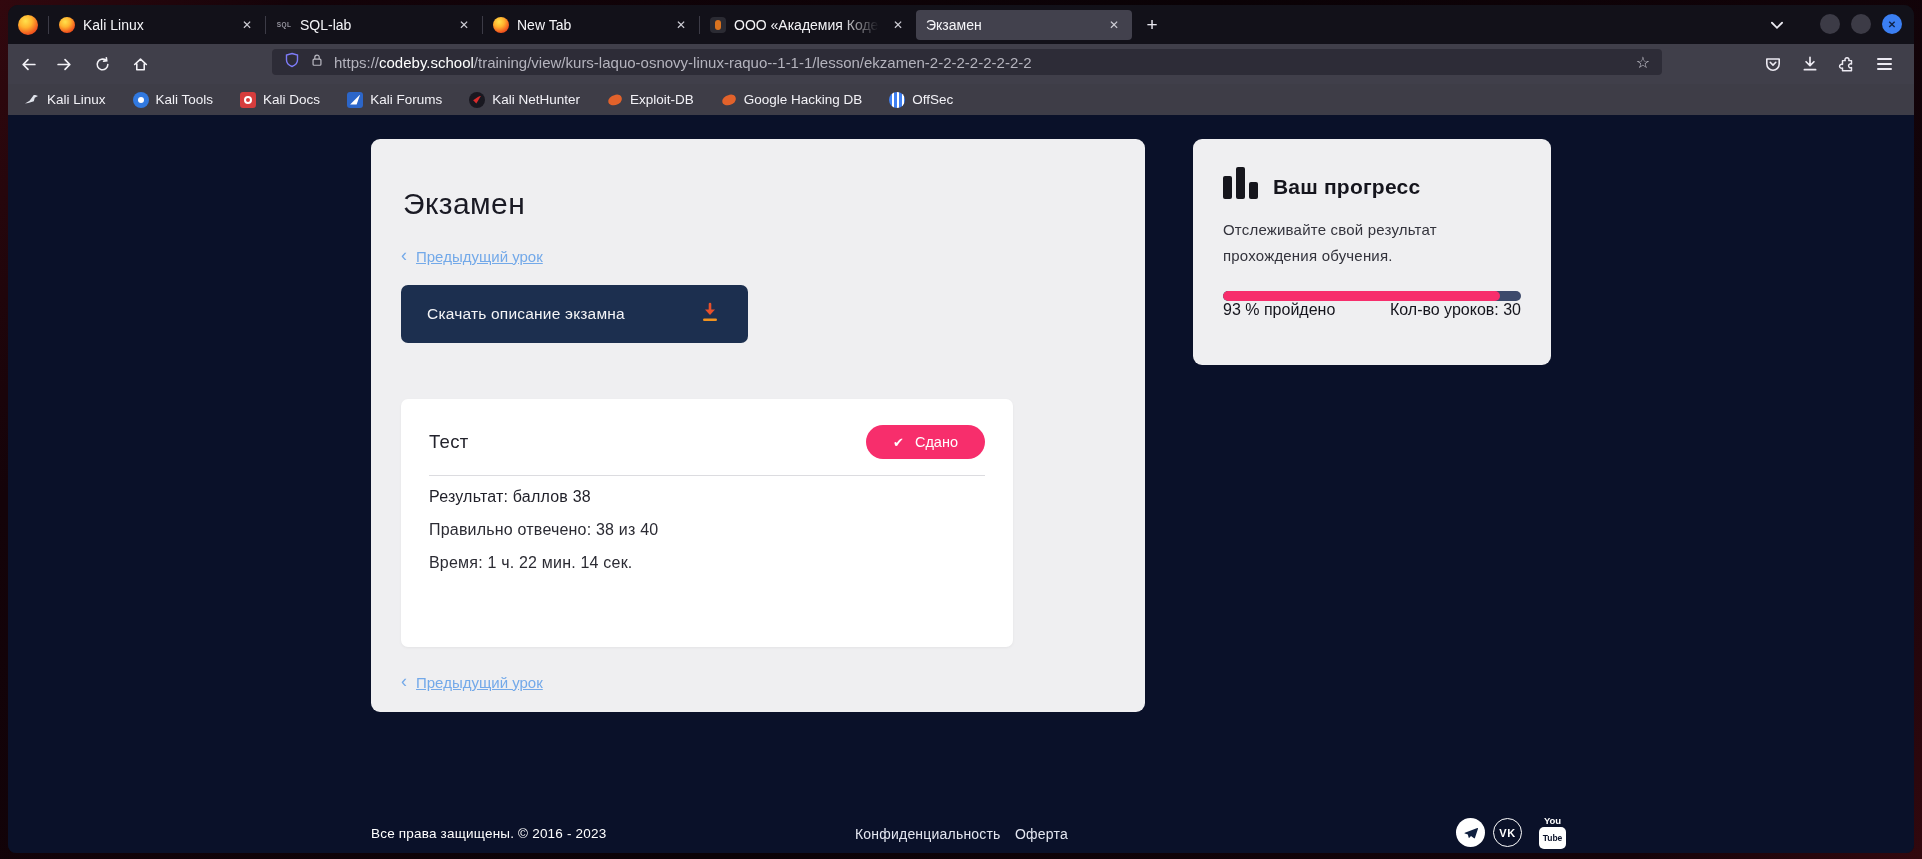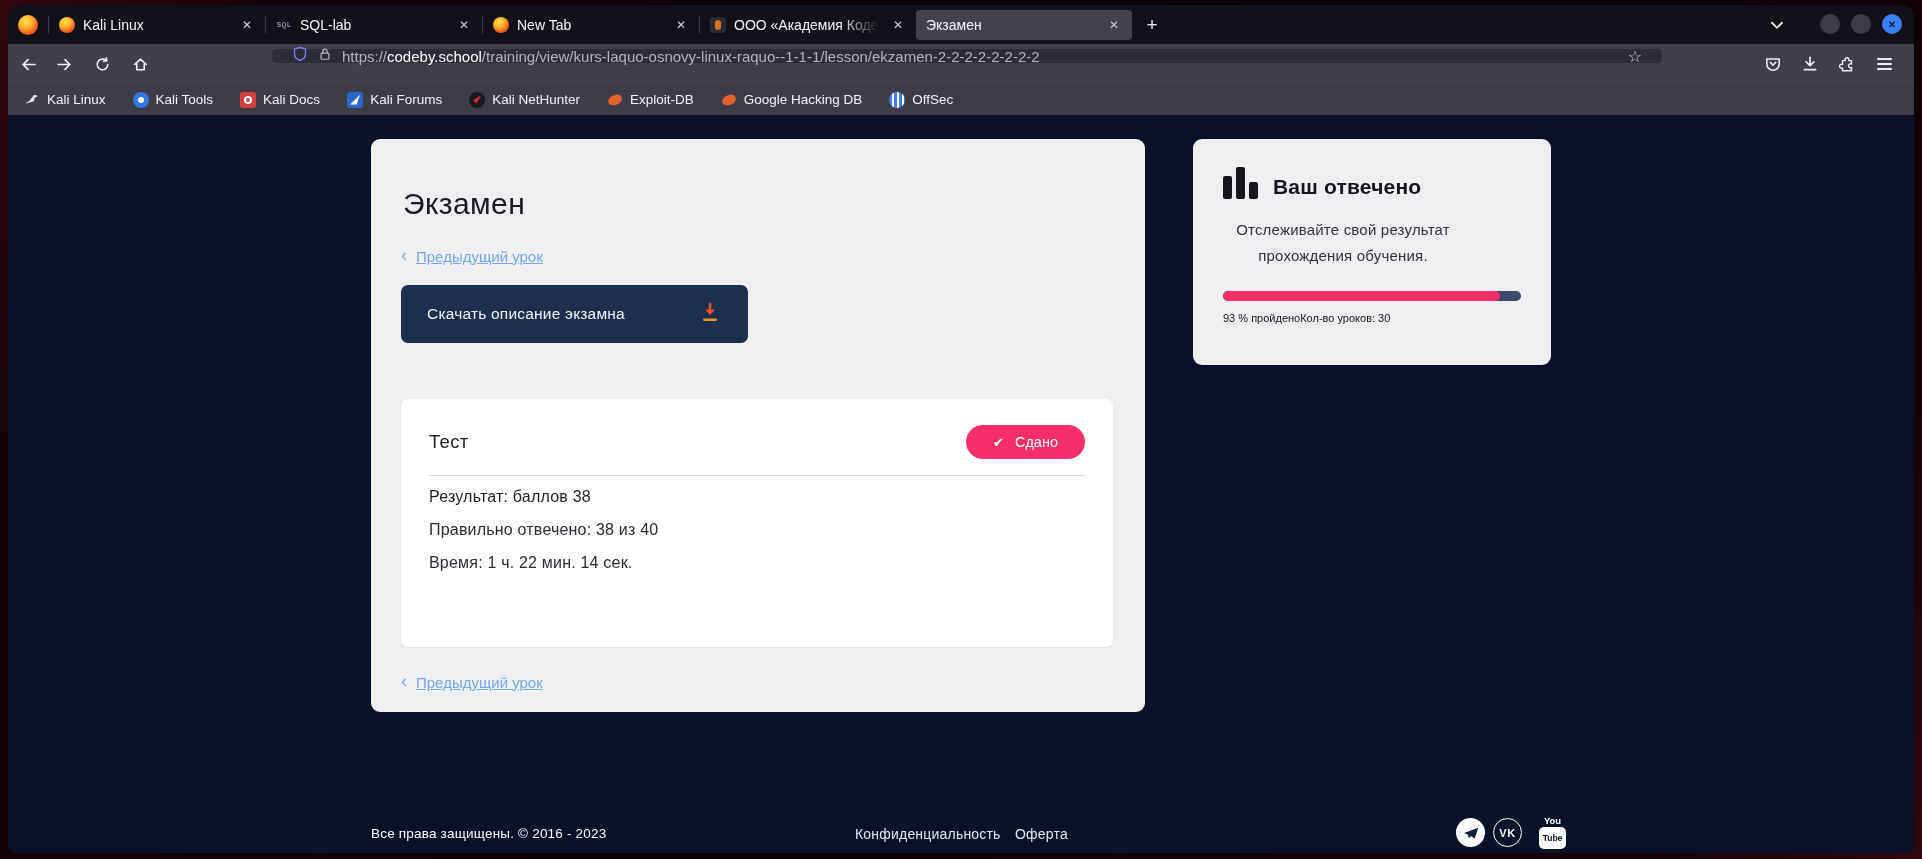--- a/index.html
+++ b/index.html
@@ -33,22 +33,22 @@
     display:flex; align-items:center; justify-content:center;}
   .tabs-chevron{ position:absolute; right:128px; top:11px; width:18px; height:18px; color:#e8e7ee;}
   .win-controls{ position:absolute; right:12px; top:9px; display:flex; gap:11px; align-items:center;}
   .wc{ width:20px; height:20px; border-radius:50%; background:#3c3b46;}
   .wc.close{ background:#3b7ff2; color:#0f2246; font-size:10px; font-weight:700; display:flex; align-items:center; justify-content:center;}
 
   
   .toolbar{ position:relative; height:40px; background:#403f4a; }
   .navbtn{ position:absolute; top:6px; width:28px; height:28px; border-radius:4px; display:flex; align-items:center; justify-content:center; color:#f2f1f6;}
   .navbtn svg{ display:block; }
-  .urlbar{ position:absolute; left:264px; right:252px; top:5px; height:14px; background:#2d2c37; border-radius:4px;
-    display:flex; align-items:center; padding:0 20px; gap:10px;}
+  .urlbar{ position:absolute; left:264px; right:252px; top:5px; height:26px; background:#2d2c37; border-radius:4px;
+    display:flex; align-items:center; padding:0 12px; gap:10px;}
   .urlbar .url{ flex:1; font-size:15px; color:#b4b3bd; white-space:nowrap; overflow:hidden;}
   .urlbar .url .bright{ color:#ffffff; }
   .url-star{ color:#d0cfd8; font-size:16px; flex:0 0 auto;}
   .tb-right{ position:absolute; top:6px; width:28px; height:28px; display:flex; align-items:center; justify-content:center; color:#eceaf2;}
   .burger{ display:flex; flex-direction:column; gap:3.5px;}
   .burger i{ width:15px; height:1.7px; background:#eceaf2; border-radius:1px;}
 
   
   .bookmarks{ height:31px; background:#3e3d47; display:flex; align-items:center; padding-left:16px; gap:27px;}
   .bm{ display:flex; align-items:center; gap:7px; color:#f3f2f7; font-size:13.5px;}
@@ -74,44 +74,44 @@
   
   .viewport{ position:absolute; top:110px; left:0; right:0; bottom:0; background:var(--page-bg,#0a1129);}
   .main-card{ position:absolute; left:363px; top:24px; width:774px; height:573px; background:#efeff1; border-radius:9px; padding:26px 30px;}
   .page-title{ margin:22px 0 0 2px; font-size:30px; font-weight:400; letter-spacing:.4px; color:#1a1a24;}
   .prev-link{ display:flex; align-items:center; gap:9px; margin-top:26px; font-size:15px; color:var(--link-blue,#73a9e9); width:max-content; cursor:pointer;}
   .prev-link .chev{ font-size:18px; line-height:1; transform:translateY(-1px);}
   .prev-link .lbl{ text-decoration:underline; }
   .dl-btn{ margin-top:20px; width:347px; height:58px; background:var(--navy-button,#1c2f4f); border:none; border-radius:7px;
     display:flex; align-items:center; justify-content:space-between; padding:0 26px; cursor:pointer;}
   .dl-btn .dl-label{ color:#f4f4f6; font-size:15.5px; letter-spacing:.2px; font-family:"Liberation Sans",sans-serif;}
-  .test-card{ margin-top:56px; width:712px; height:248px; background:#ffffff; border-radius:7px; padding:26px 28px; box-shadow:0 1px 3px rgba(0,0,0,.05);}
+  .test-card{ margin-top:56px; width:612px; height:248px; background:#ffffff; border-radius:7px; padding:26px 28px; box-shadow:0 1px 3px rgba(0,0,0,.05);}
   .test-head{ display:flex; align-items:center; justify-content:space-between;}
   .test-title{ font-size:18.5px; color:#23232c; letter-spacing:.3px;}
   .badge{ height:34px; padding:0 27px; border-radius:17px; background:var(--accent-pink,#f72e6c);
     display:flex; align-items:center; gap:11px; color:#fff; font-size:14.5px;}
   .badge .check{ font-size:13px;}
   .test-divider{ border:none; border-top:1px solid #dcdce0; margin:16px 0 0 0;}
   .test-rows{ margin-top:12px;}
   .test-rows p{ margin:0 0 15px 0; font-size:16px; color:#2b2b33; letter-spacing:.2px;}
   .test-rows p:first-child{ font-weight:500; color:#1f1f28;}
 
   
   .progress-card{ position:absolute; left:1185px; top:24px; width:358px; height:226px; background:#efeff1; border-radius:9px; padding:28px 30px;}
   .p-head{ display:flex; align-items:flex-end; gap:15px;}
   .chart-icon{ display:flex; align-items:flex-end; gap:4px; height:32px;}
   .chart-icon i{ width:9px; background:#16161d; border-radius:2px; display:block;}
   .chart-icon i:nth-child(1){ height:23px;}
   .chart-icon i:nth-child(2){ height:32px;}
   .chart-icon i:nth-child(3){ height:17px;}
   .p-title{ font-size:21px; font-weight:700; color:#15151d; letter-spacing:.2px;}
-  .p-desc{ margin:18px 0 0 0; font-size:15px; line-height:1.7; color:#33333c; max-width:240px; letter-spacing:.2px;text-align:center;}
+  .p-desc{ margin:18px 0 0 0; font-size:15px; line-height:1.7; color:#33333c; max-width:240px; letter-spacing:.2px;}
   .p-bar{ margin-top:23px; height:10px; border-radius:5px; background:var(--progress-track,#3d4a6b); overflow:hidden; position:relative;}
   .p-fill{ height:100%; border-radius:5px; background:var(--accent-pink,#f72e6c); width:0;}
-  .p-stats{ margin-top:11px; display:flex; justify-content:flex-start; font-size:11px; color:#15151d;}
+  .p-stats{ display:flex; justify-content:space-between; font-size:16px; color:#15151d;}
 
   
   .footer{ position:absolute; left:0; right:0; top:700px; height:40px;}
   .copyright{ position:absolute; left:363px; top:11px; color:#ffffff; font-size:13.5px; font-weight:500; letter-spacing:.2px;}
   .f-link{ position:absolute; top:11px; color:#e3e6f0; font-size:14px; letter-spacing:.2px; cursor:pointer;}
   .f-link.l1{ left:847px;}
   .f-link.l2{ left:1007px;}
   .socials{ position:absolute; left:1448px; top:3px; display:flex; gap:8px; align-items:center;}
   .soc{ width:29px; height:29px; display:flex; align-items:center; justify-content:center; cursor:pointer;}
   .soc.tg{ background:#ffffff; border-radius:50%;}
@@ -308,21 +308,21 @@
       </a>
     </div>
 
     <div class="progress-card">
       <div class="p-head">
         <span class="chart-icon">
             <i></i>
             <i></i>
             <i></i>
           </span>
-        <span class="p-title">Ваш отвечено</span>
+        <span class="p-title">Ваш прогресс</span>
       </div>
       <p class="p-desc">Отслеживайте свой результат прохождения обучения.</p>
       <div class="p-bar">
         <div class="p-fill" style="width: 93%;"></div>
       </div>
       <div class="p-stats">
         <span>93 % пройдено</span>
         <span>Кол-во уроков: 30</span>
       </div>
     </div>

